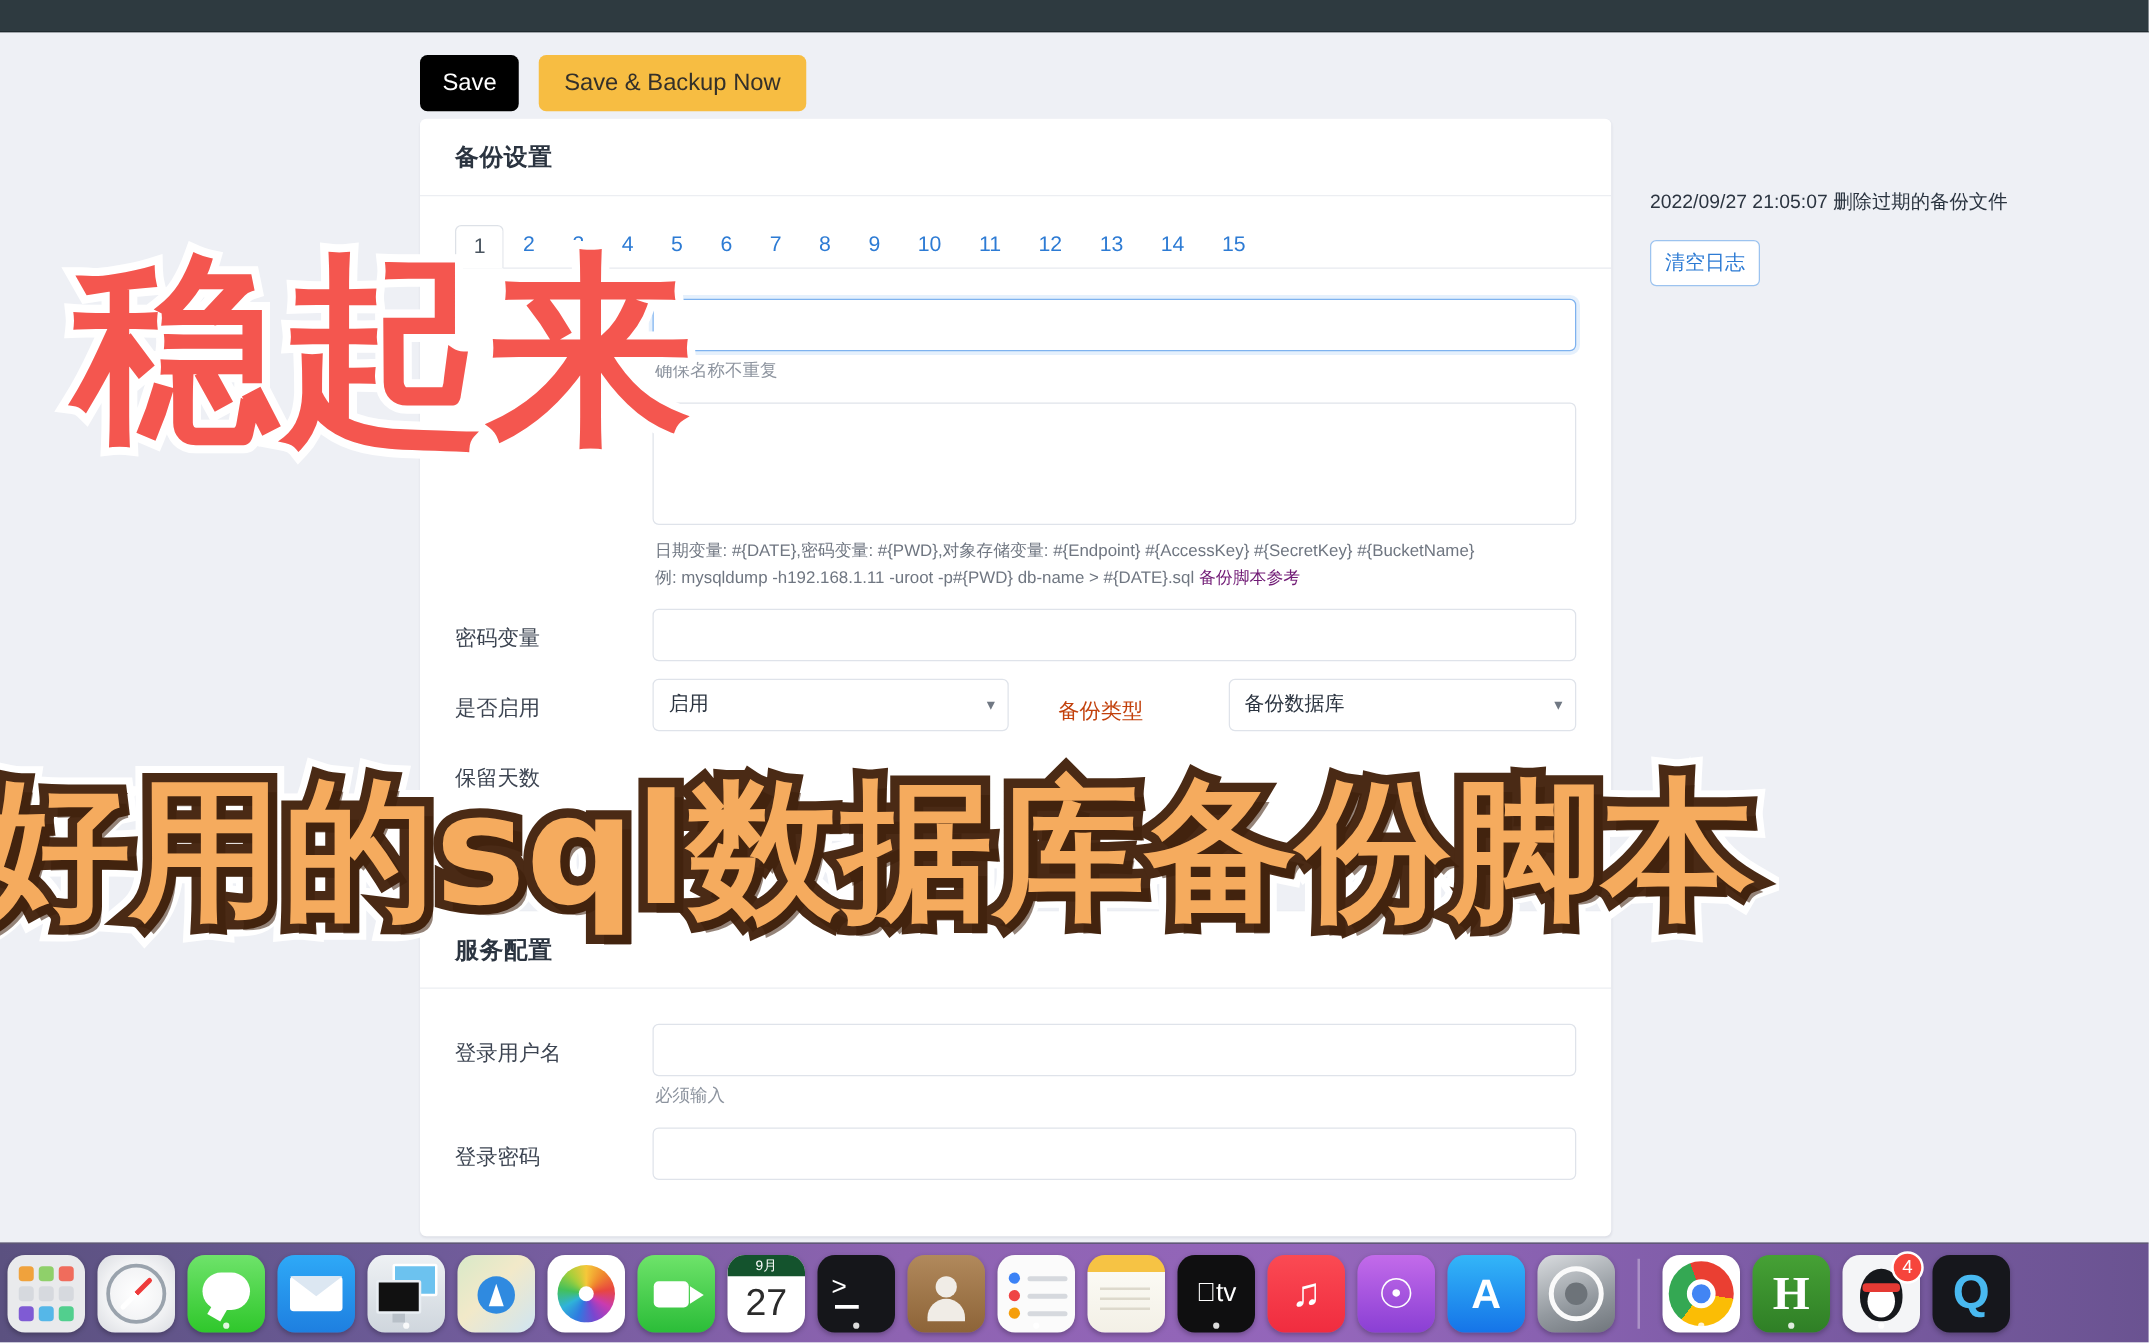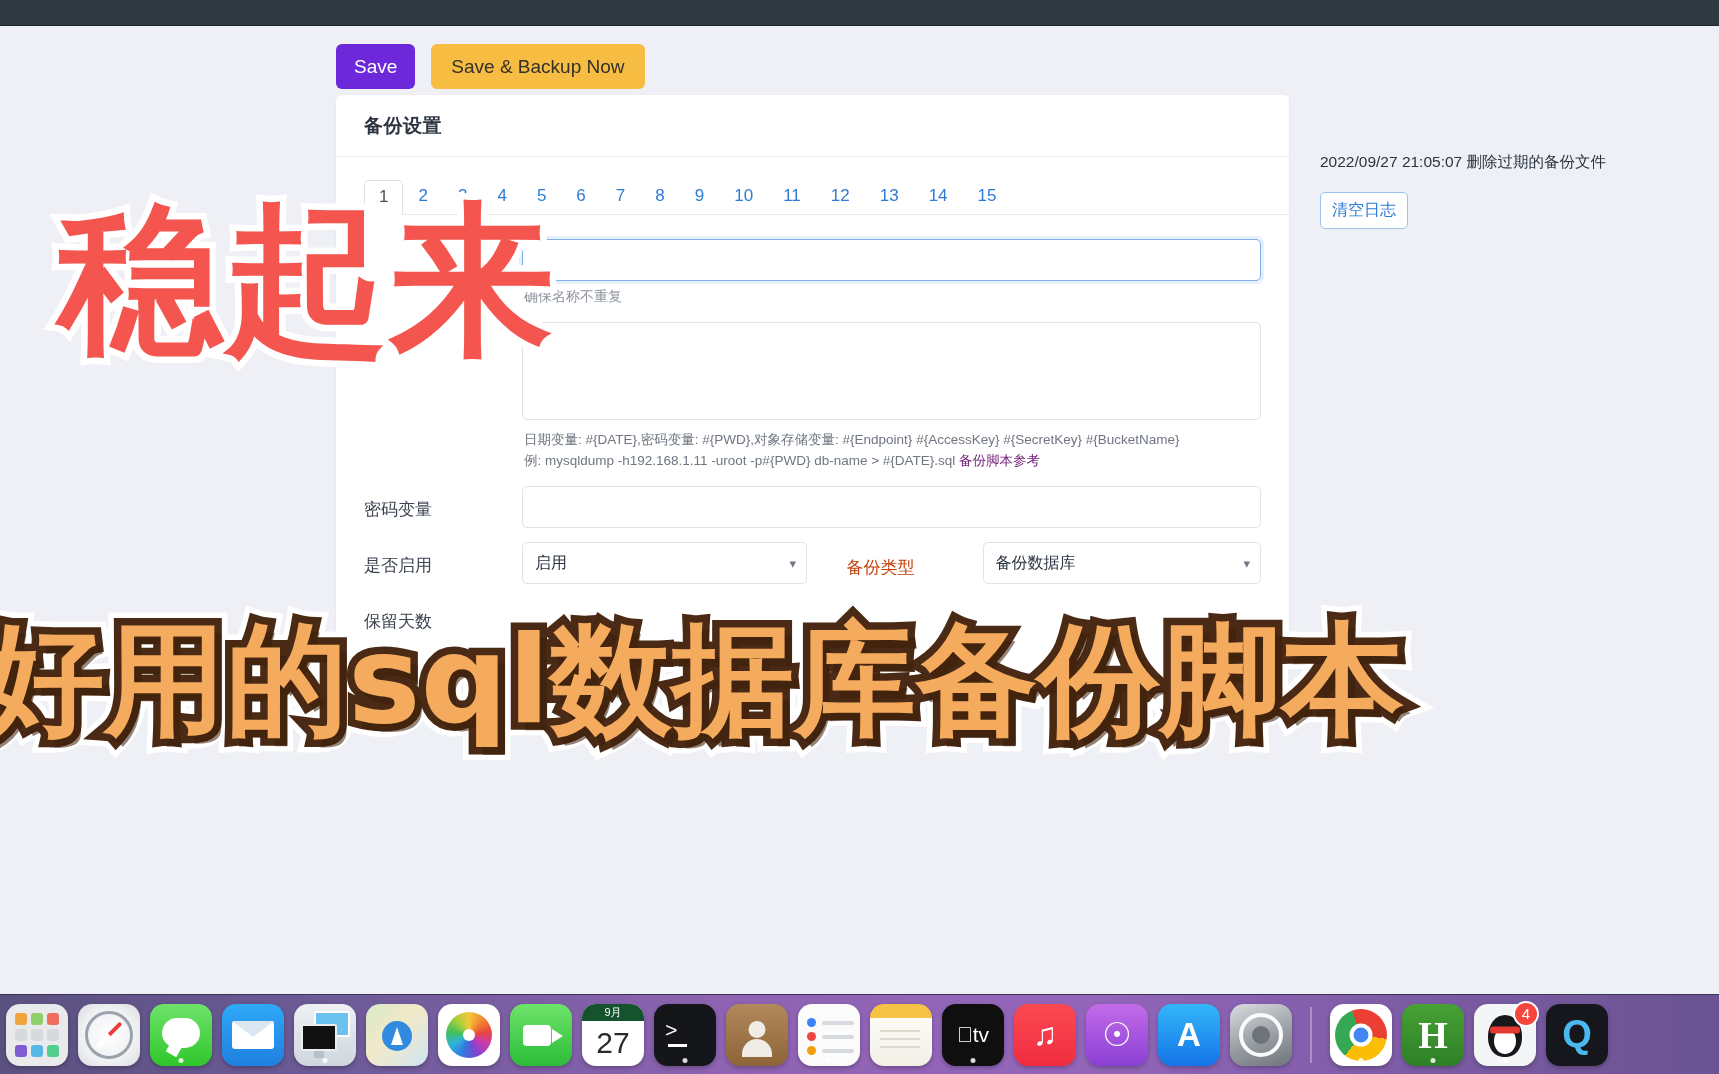--- a/index.html
+++ b/index.html
@@ -24,21 +24,21 @@
     background: #eef0f5;
   }
 
   
   .actions { position: absolute; left: 336px; top: 44px; display: flex; gap: 16px; align-items: center; }
   .btn {
     border: none; border-radius: 6px; cursor: pointer;
     font-size: 19px; line-height: 1; padding: 13px 18px;
     font-family: "Liberation Sans", sans-serif;
   }
-  .btn-primary { background: #6d28d9; color: #fff; }
+  .btn-primary { background: #000000; color: #fff; }
   .btn-warning { background: #f7bd42; color: #34302a; padding: 13px 20px; }
 
   
   .card {
     position: absolute; left: 336px; top: 95px; width: 953px;
     background: #ffffff;
     border-radius: 5px;
     box-shadow: 0 1px 2px rgba(20,30,60,.08);
     overflow: hidden;
   }
@@ -323,20 +323,40 @@
         </div>
       </div>
 
       <div class="row" style="margin-top:14px;">
         <div class="lbl">保留天数</div>
       </div>
 
     </div>
   </div>
 
+  <div class="card2">
+    <div class="card-header">
+      <span class="card-title">服务配置</span>
+    </div>
+    <div class="form-body" style="padding-top:28px;">
+      <div class="row">
+        <div class="lbl">登录用户名</div>
+        <div class="ctrl">
+          <input class="inp" type="text" value="" style="">
+          <div class="hint">必须输入</div>
+        </div>
+      </div>
+      <div class="row">
+        <div class="lbl">登录密码</div>
+        <div class="ctrl">
+          <input class="inp" type="password" style="">
+        </div>
+      </div>
+    </div>
+  </div>
 
   <div class="logpanel">
     <div class="logline">2022/09/27 21:05:07 删除过期的备份文件</div>
     <button class="logbtn">清空日志</button>
   </div>
 
   <div class="ovl ovl-red">稳起来</div>
   <div class="ovl ovl-orange-halo">好用的sql数据库备份脚本</div>
   <div class="ovl ovl-orange">好用的sql数据库备份脚本</div>
 

